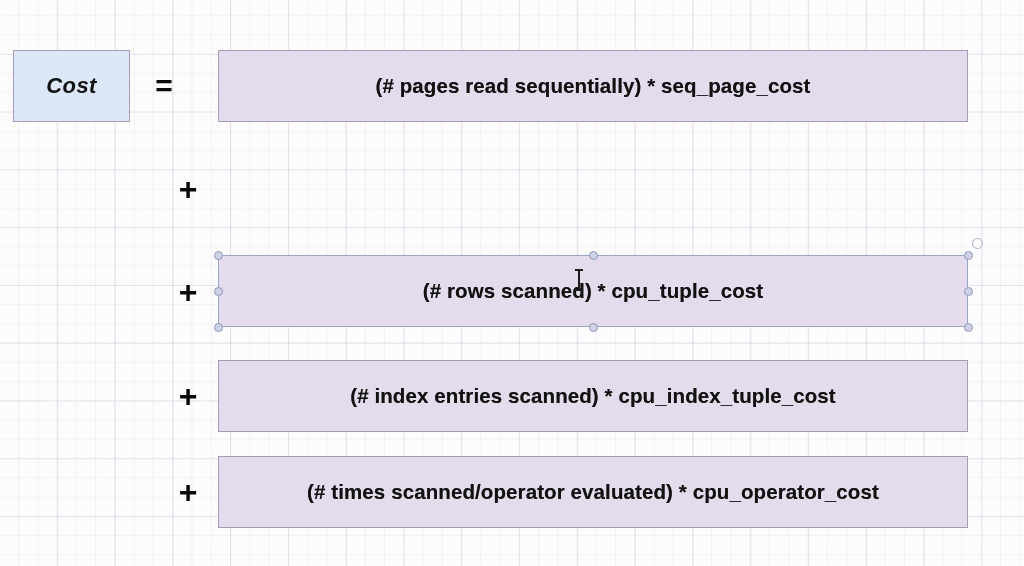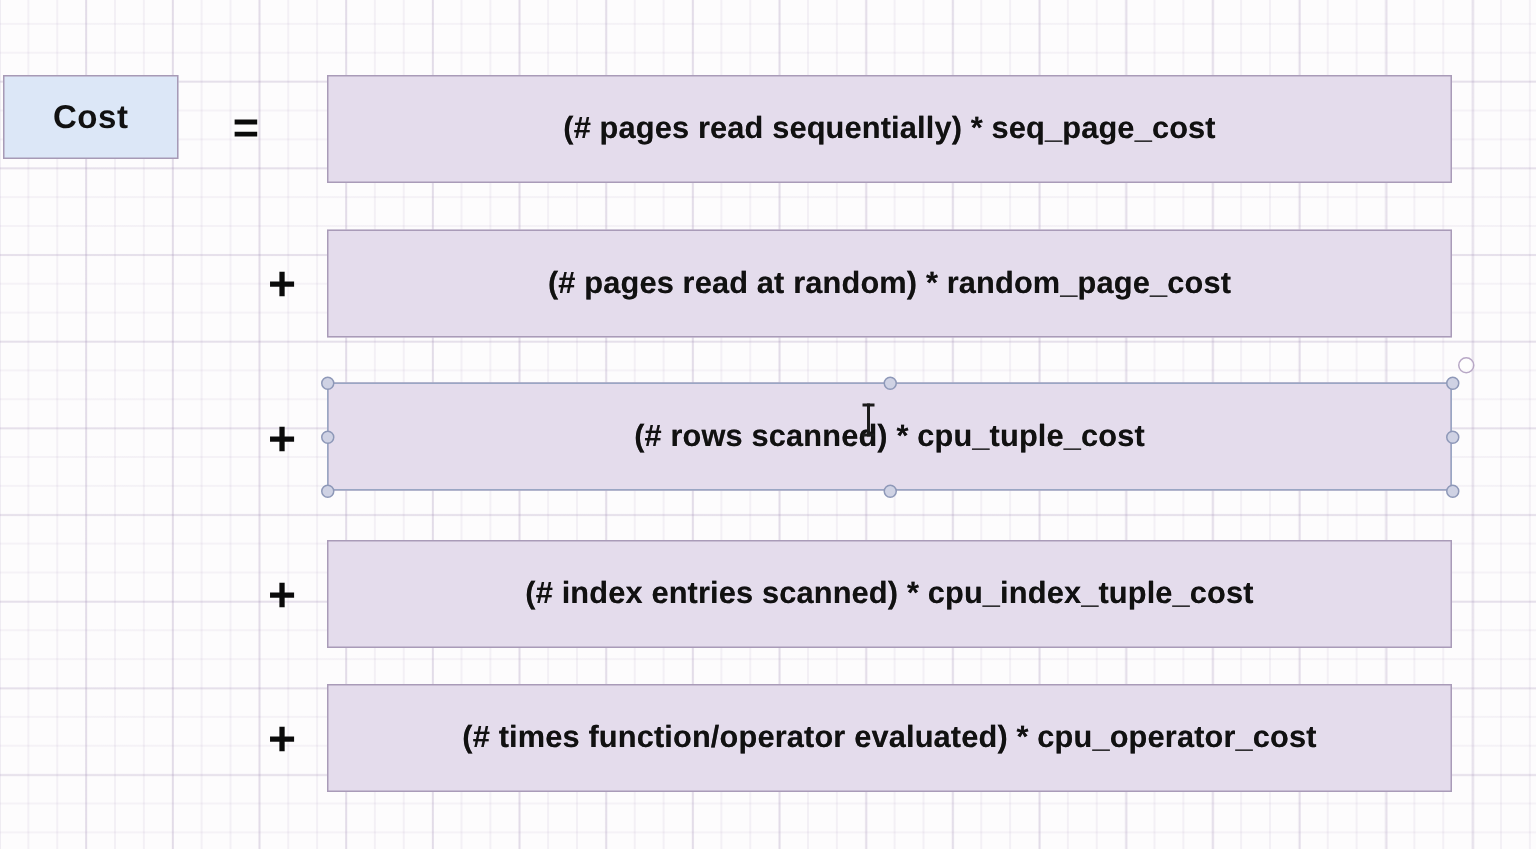--- a/index.html
+++ b/index.html
@@ -121,52 +121,49 @@
     background: #1b1b1b;
   }
   .caret::before { top: 0; }
   .caret::after  { bottom: 0; }
 </style>
 </head>
 <body>
 
 <div id="canvas">
 
-  <div class="shape cost-box" style="left:2px; top:50px; width:117px; height:56px;">
+  <div class="shape cost-box" style="left:13px; top:50px; width:117px; height:72px;font-style:italic;">
     <span>Cost</span>
   </div>
 
   <div class="op op-equals" style="left:148px; top:71px; width:32px;">=</div>
 
   <div class="op op-plus" style="left:172px; top:173px; width:32px;">+</div>
 
   <div class="op op-plus" style="left:172px; top:276px; width:32px;">+</div>
 
   <div class="op op-plus" style="left:172px; top:380px; width:32px;">+</div>
 
   <div class="op op-plus" style="left:172px; top:476px; width:32px;">+</div>
 
   <div class="shape term-box" style="left:218px; top:50px; width:750px; height:72px;">
     <span class="term-label">(# pages read sequentially) * seq_page_cost</span>
   </div>
 
-  <div class="shape term-box" style="left:218px; top:153px; width:750px; height:72px;">
-    <span class="term-label">(# pages read at random) * random_page_cost</span>
-  </div>
 
   <div class="shape term-box" style="left:218px; top:255px; width:750px; height:72px;">
     <span class="term-label">(# rows scanned) * cpu_tuple_cost</span>
   </div>
 
   <div class="shape term-box" style="left:218px; top:360px; width:750px; height:72px;">
     <span class="term-label">(# index entries scanned) * cpu_index_tuple_cost</span>
   </div>
 
   <div class="shape term-box" style="left:218px; top:456px; width:750px; height:72px;">
-    <span class="term-label">(# times function/operator evaluated) * cpu_operator_cost</span>
+    <span class="term-label">(# times scanned/operator evaluated) * cpu_operator_cost</span>
   </div>
 
   <div class="selection" style="left:218px; top:255px; width:750px; height:72px;"></div>
 
   <div class="handle" style="left:218px; top:255px;"></div>
   <div class="handle" style="left:593px; top:255px;"></div>
   <div class="handle" style="left:968px; top:255px;"></div>
   <div class="handle" style="left:218px; top:291px;"></div>
   <div class="handle" style="left:968px; top:291px;"></div>
   <div class="handle" style="left:218px; top:327px;"></div>

